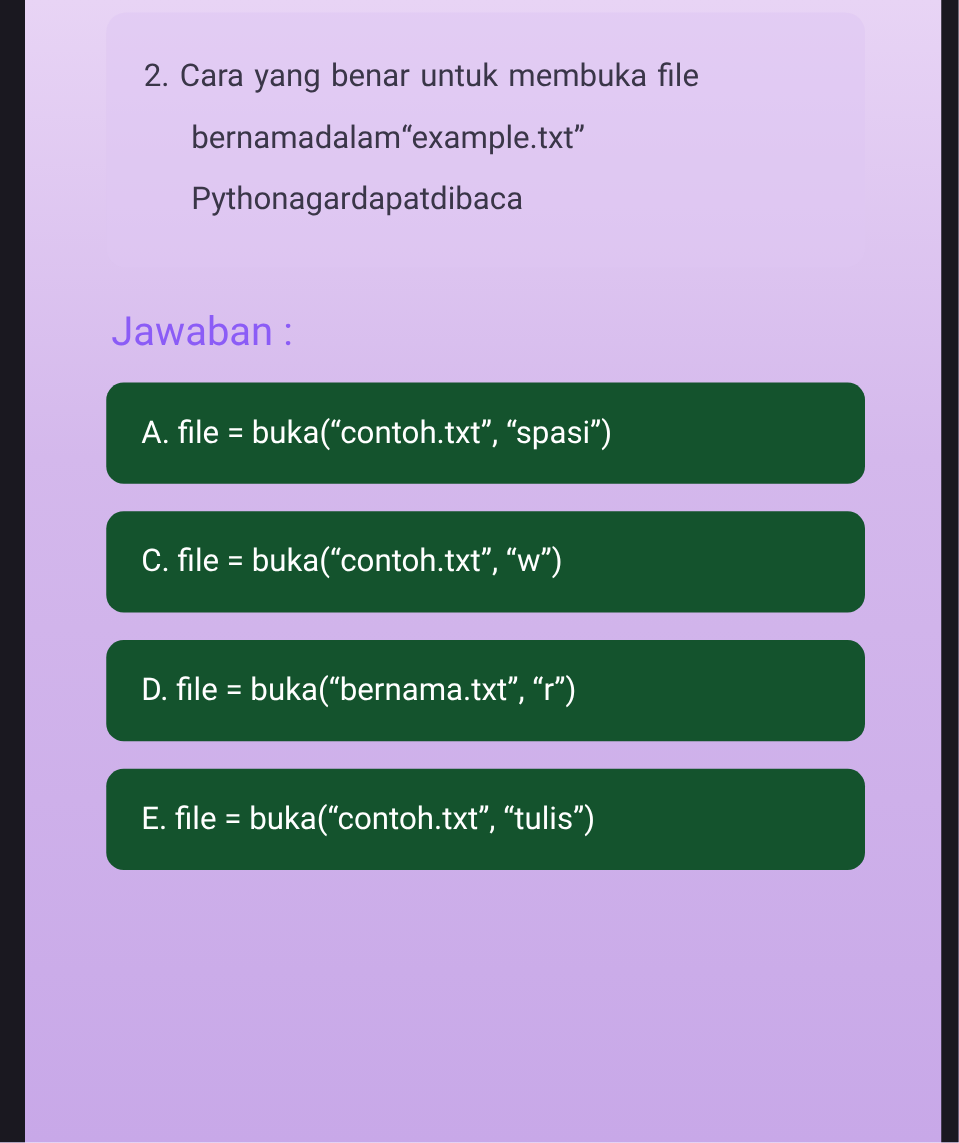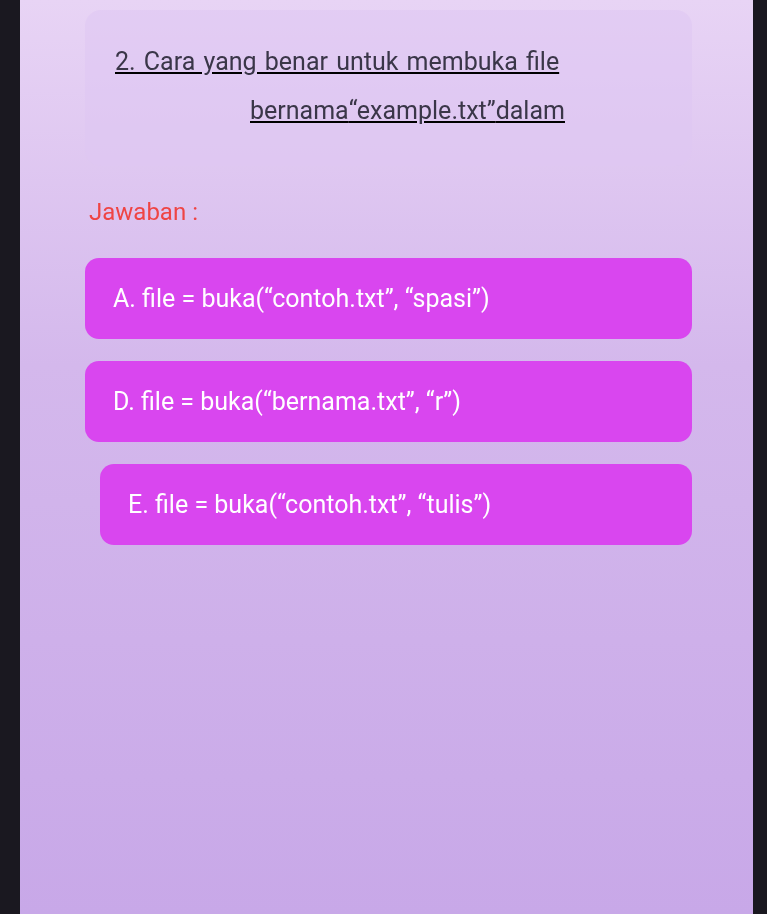--- a/index.html
+++ b/index.html
@@ -33,59 +33,57 @@
       background: #1a1820;
     }
     .content {
       padding: 10px 50px 0 60px;
     }
     .question-card {
       background: rgba(222, 198, 242, 0.55);
       border-radius: 16px;
       padding: 28px 30px 30px 30px;
       margin-bottom: 32px;
-      text-decoration: underline;
     }
     .question-text {
       color: #3a3648;
       font-size: 25px;
       line-height: 1.95;
       word-spacing: 2px;
     }
     .question-line1 {
       display: block;
     }
     .question-line-justify {
       display: flex;
-      justify-content: center;
+      justify-content: flex-start;
       padding-left: 38px;
     }
     .question-line-last {
       display: block;
       padding-left: 38px;
     }
     .answers-label {
-      color: #ef4444;
-      font-size: 24px;
-      margin-bottom: 32px;
+      color: #8b5cf6;
+      font-size: 32px;
+      margin-bottom: 22px;
       padding-left: 4px;
     }
     .answer-option {
-      background: #d946ef;
+      background: #14532d;
       color: #ffffff;
       border-radius: 14px;
       padding: 26px 28px;
       margin-bottom: 22px;
       font-size: 25px;
       cursor: pointer;
       font-weight: 400;
     }
     .answer-option:last-of-type {
       margin-bottom: 0;
-      margin-left: 15px;
     }
     .answer-letter {
       display: inline;
     }
     .answer-text {
       display: inline;
     }
   </style>
 </head>
 <body>
@@ -93,34 +91,44 @@
 <div class="phone-frame-left"></div>
 <div class="phone-frame-right"></div>
 
 <div class="content">
 
   <div class="question-card">
     <div class="question-text">
       <span class="question-line1">2. Cara yang benar untuk membuka file</span>
       <span class="question-line-justify">
         <span>bernama</span>
+        <span>dalam</span>
         <span>“example.txt”</span>
-        <span>dalam</span>
+      </span>
+      <span class="question-line-justify">
+        <span>Python</span>
+        <span>agar</span>
+        <span>dapat</span>
+        <span>dibaca</span>
       </span>
     </div>
   </div>
 
   <div class="answers-label">Jawaban :</div>
 
   <div class="answer-option">
     <span class="answer-letter">A.</span>
     <span class="answer-text">file = buka(“contoh.txt”, “spasi”)</span>
   </div>
 
 
+  <div class="answer-option">
+    <span class="answer-letter">C.</span>
+    <span class="answer-text">file = buka(“contoh.txt”, “w”)</span>
+  </div>
 
   <div class="answer-option">
     <span class="answer-letter">D.</span>
     <span class="answer-text">file = buka(“bernama.txt”, “r”)</span>
   </div>
 
   <div class="answer-option">
     <span class="answer-letter">E.</span>
     <span class="answer-text">file = buka(“contoh.txt”, “tulis”)</span>
   </div>

